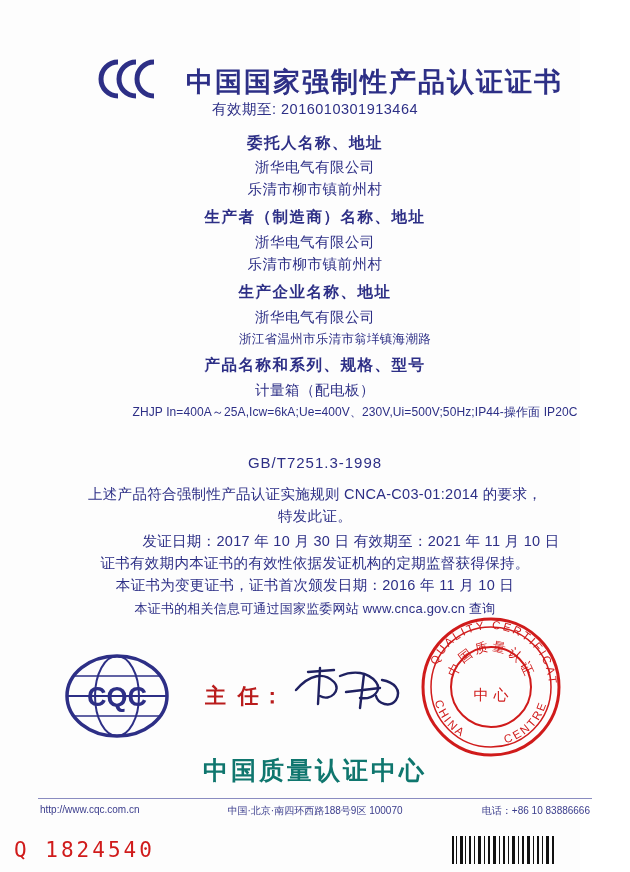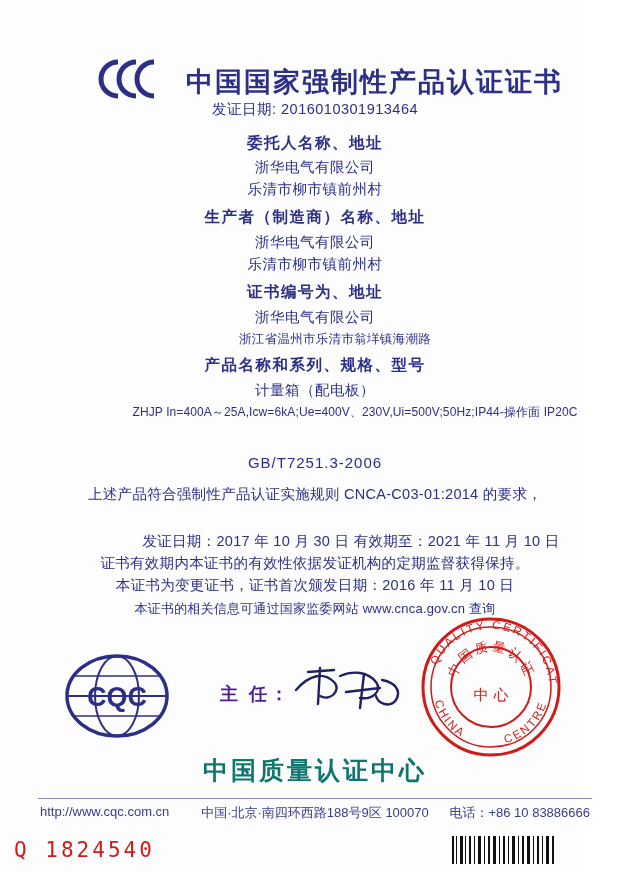--- a/index.html
+++ b/index.html
@@ -99,26 +99,26 @@
     position: absolute;
     left: 62px;
     top: 650px;
     width: 110px;
     height: 92px;
   }
 
   
   .sign-label {
     position: absolute;
-    left: 220px;
+    left: 205px;
     top: 682px;
-    font-size: 18px;
+    font-size: 21px;
     font-weight: bold;
     letter-spacing: 3px;
-    color: #4c1d95;
+    color: #b91c1c;
   }
   .signature {
     position: absolute;
     left: 290px;
     top: 660px;
     width: 120px;
     height: 60px;
   }
 
   
@@ -149,21 +149,21 @@
     width: 554px;
     height: 1px;
     background: #8a8cc0;
   }
   .footer {
     position: absolute;
     top: 804px;
     left: 0;
     width: 630px;
     height: 18px;
-    font-size: 13px;
+    font-size: 10px;
     color: #3a3c8c;
   }
   .footer .f-left  { position: absolute; left: 40px;  top: 0; }
   .footer .f-mid   { position: absolute; left: 0; width: 630px; text-align: center; top: 0; }
   .footer .f-right { position: absolute; right: 40px; top: 0; margin-left: 20px; }
 
   .barcode-no {
     position: absolute;
     left: 14px;
     top: 838px;
@@ -191,41 +191,42 @@
         <g fill="none" stroke="#2d2f86" stroke-width="5">
           <path d="M34 8 A17 17 0 1 0 34 42"></path>
           <path d="M52 8 A17 17 0 1 0 52 42"></path>
           <path d="M70 8 A17 17 0 1 0 70 42"></path>
         </g>
       </svg>
     </div>
     <div class="main-title">中国国家强制性产品认证证书</div>
   </div>
 
-  <div class="center-line cert-no">发证日期: 2016010301913464</div>
+  <div class="center-line cert-no">有效期至: 2016010301913464</div>
 
   <div class="center-line sect-head" style="top:133px;">委托人名称、地址</div>
   <div class="center-line sect-val" style="top:158px;">浙华电气有限公司</div>
   <div class="center-line sect-val" style="top:180px;">乐清市柳市镇前州村</div>
 
   <div class="center-line sect-head" style="top:207px;">生产者（制造商）名称、地址</div>
   <div class="center-line sect-val" style="top:233px;">浙华电气有限公司</div>
   <div class="center-line sect-val" style="top:255px;">乐清市柳市镇前州村</div>
 
-  <div class="center-line sect-head" style="top:282px;">证书编号为、地址</div>
+  <div class="center-line sect-head" style="top:282px;">生产企业名称、地址</div>
   <div class="center-line sect-val" style="top:308px;">浙华电气有限公司</div>
   <div class="center-line sect-val-sm" style="top:331px;margin-left:20px;">浙江省温州市乐清市翁垟镇海潮路</div>
 
   <div class="center-line sect-head" style="top:355px;">产品名称和系列、规格、型号</div>
   <div class="center-line sect-val" style="top:381px;">计量箱（配电板）</div>
   <div class="center-line model-line" style="top:404px;">ZHJP In=400A～25A,Icw=6kA;Ue=400V、230V,Ui=500V;50Hz;IP44-操作面 IP20C</div>
 
-  <div class="center-line std-val" style="top:454px;">GB/T7251.3-2006</div>
+  <div class="center-line std-val" style="top:454px;">GB/T7251.3-1998</div>
 
   <div class="center-line para" style="top:485px;">上述产品符合强制性产品认证实施规则 CNCA-C03-01:2014 的要求，</div>
+  <div class="center-line para" style="top:507px;">特发此证。</div>
 
   <div class="center-line para" style="top:532px;padding-left:36px;">发证日期：2017 年 10 月 30 日      有效期至：2021 年 11 月 10 日</div>
   <div class="center-line para" style="top:554px;">证书有效期内本证书的有效性依据发证机构的定期监督获得保持。</div>
   <div class="center-line para" style="top:576px;">本证书为变更证书，证书首次颁发日期：2016 年 11 月 10 日</div>
   <div class="center-line para-sm" style="top:600px;">本证书的相关信息可通过国家监委网站 www.cnca.gov.cn 查询</div>
 
   <div class="cqc-logo">
     <svg width="110" height="92" viewBox="0 0 110 92">
       <ellipse cx="55" cy="46" rx="50" ry="40" fill="none" stroke="#2d2f86" stroke-width="3.5"></ellipse>
       <ellipse cx="55" cy="46" rx="22" ry="40" fill="none" stroke="#2d2f86" stroke-width="2"></ellipse>

